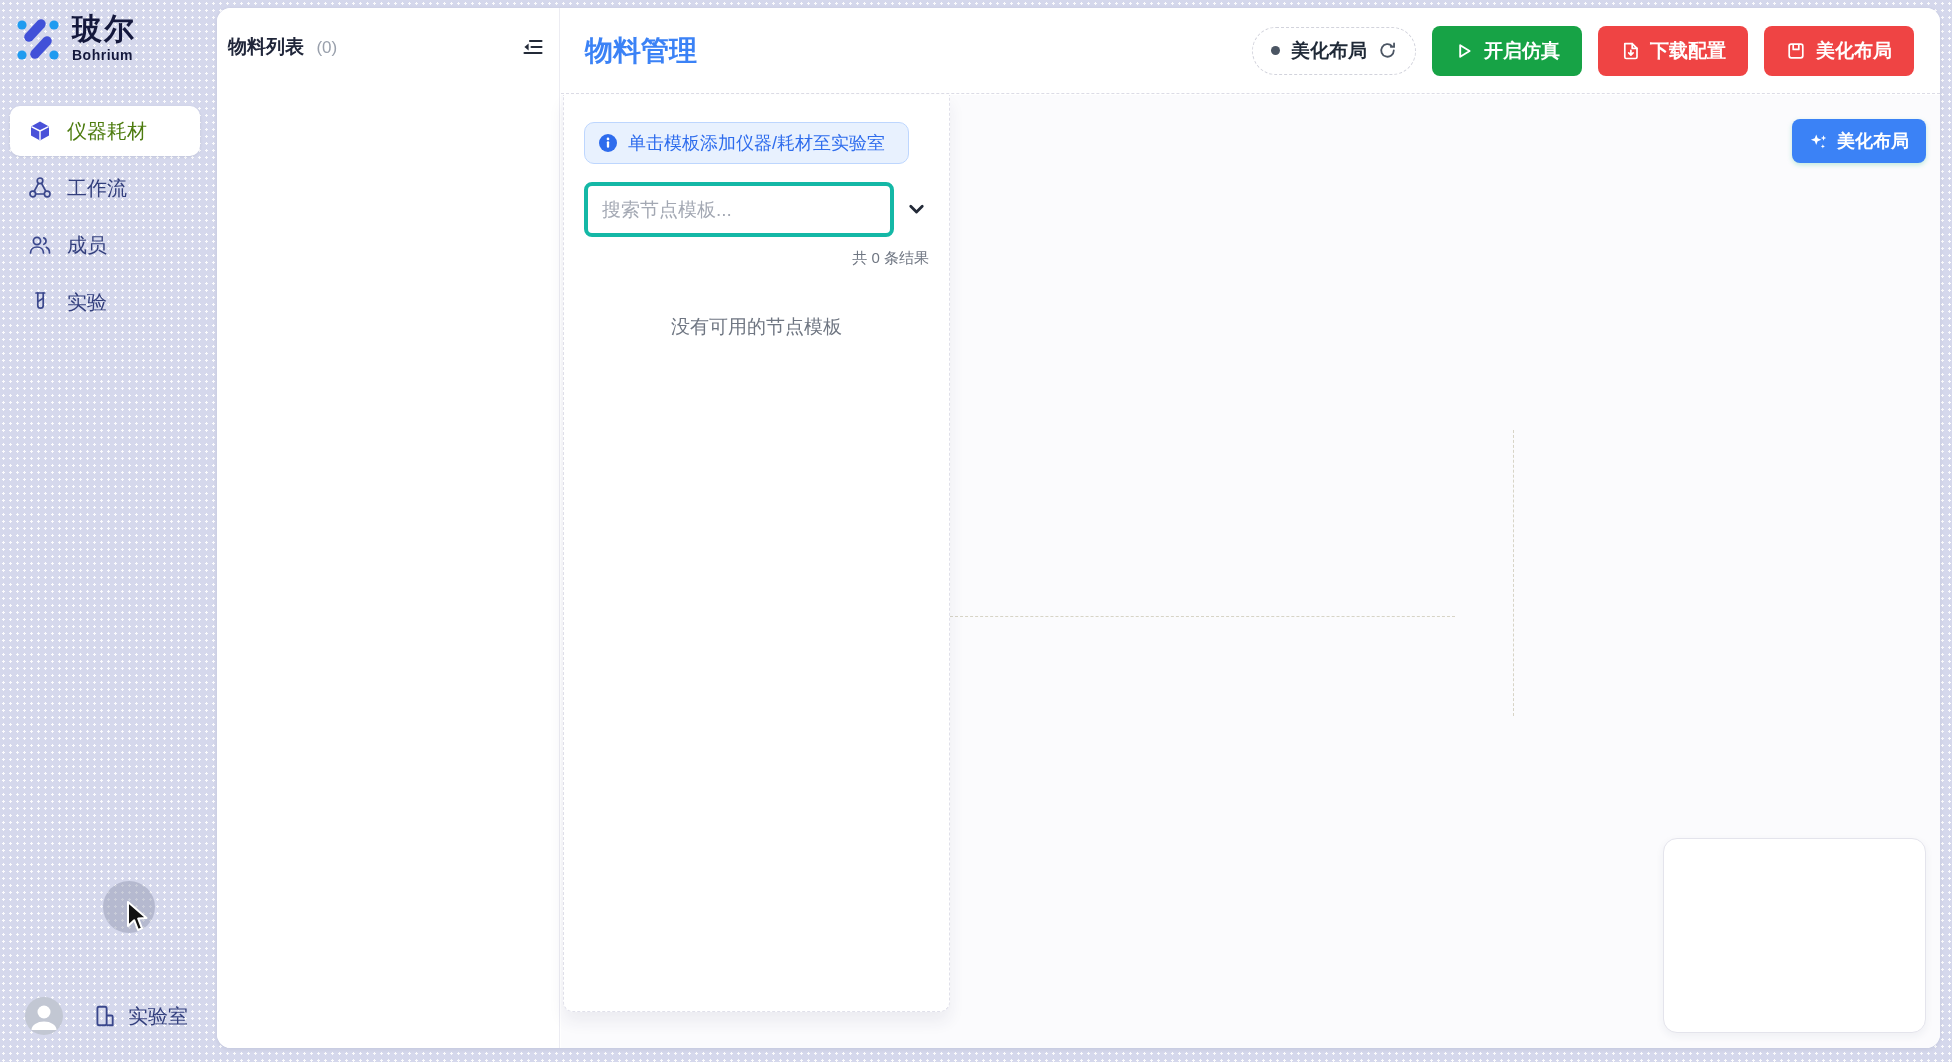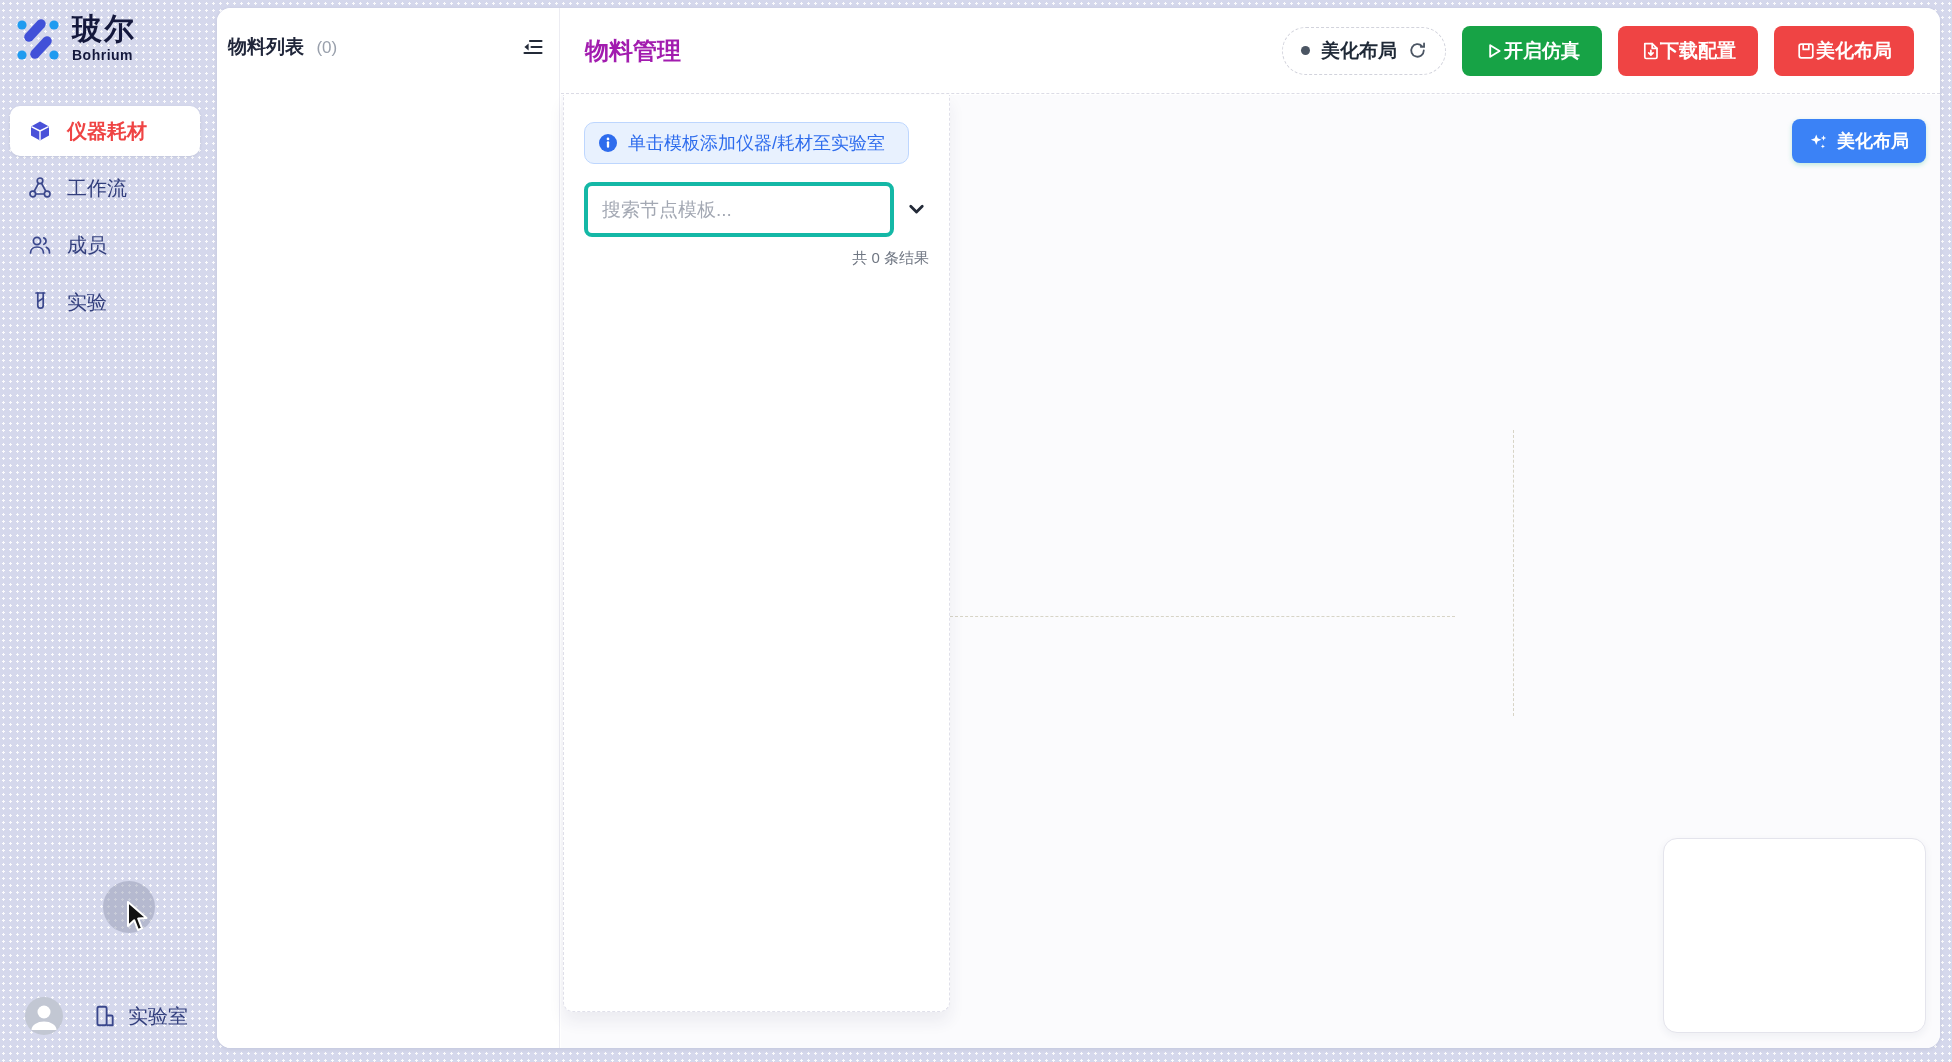--- a/index.html
+++ b/index.html
@@ -15,21 +15,21 @@
 
   
   .sidebar { position:absolute; left:0; top:0; width:217px; height:100%; }
   .logo { position:absolute; left:14px; top:14px; display:flex; align-items:center; gap:10px; }
   .logo-zh { font-size:30px; font-weight:800; color:#14183c; letter-spacing:2px; line-height:1; }
   .logo-en { font-size:14px; font-weight:700; color:#14183c; margin-top:3px; letter-spacing:.5px; }
 
   .nav { position:absolute; left:10px; top:106px; width:190px; }
   .nav-item { height:50px; margin-bottom:7px; display:flex; align-items:center; gap:15px;
     padding-left:18px; border-radius:10px; font-size:20px; color:#333f7d; cursor:pointer; }
-  .nav-item.active { background:#fff; color:#ef4444; font-weight:700;
+  .nav-item.active { background:#fff; color:#4d7c0f; font-weight:400;
     box-shadow:0 1px 3px rgba(30,35,70,.10); }
   .nav-item .nicon { width:24px; height:24px; flex:0 0 24px; display:block; }
 
   .sidebar-footer { position:absolute; left:25px; bottom:27px; display:flex; align-items:center; }
   .avatar { width:38px; height:38px; border-radius:50%; background:#c2c7d3; overflow:hidden; position:relative; }
   .lab { display:flex; align-items:center; gap:10px; margin-left:29px; font-size:20px; color:#333f7d; cursor:pointer; }
 
   .ripple { position:absolute; left:103px; top:881px; width:52px; height:52px; border-radius:50%;
     background:rgba(143,149,172,.45); }
   .cursor { position:absolute; left:124px; top:901px; }
@@ -43,27 +43,27 @@
     border-right:1px solid #ececf2; }
   .list-panel-head { display:flex; align-items:center; justify-content:space-between;
     padding:26px 14px 0 11px; }
   .list-title { font-size:19px; font-weight:700; color:#20263a; }
   .list-count { font-size:17px; font-weight:400; color:#99a0ac; margin-left:8px; }
   .fold-btn { background:none; border:none; cursor:pointer; width:24px; height:24px; padding:0; }
 
   
   .topbar { position:absolute; left:344px; top:0; right:0; height:86px; background:#fff;
     display:flex; align-items:center; padding:0 26px 0 24px; border-bottom:1px dashed #dcdce6; }
-  .page-title { font-size:24px; font-weight:700; color:#a21caf; }
+  .page-title { font-size:28px; font-weight:700; color:#3b82f6; }
   .actions { margin-left:auto; display:flex; align-items:center; gap:16px; }
   .status-pill { height:48px; border-radius:24px; border:1px dashed #d2d3dc; background:#fff;
     display:flex; align-items:center; gap:11px; padding:0 18px; cursor:pointer; }
   .status-dot { width:9px; height:9px; border-radius:50%; background:#4b5563; }
   .status-text { font-size:19px; color:#1f2937; font-weight:600; }
-  .btn { height:50px; border:none; border-radius:8px; display:flex; align-items:center; 
+  .btn { height:50px; border:none; border-radius:8px; display:flex; align-items:center; gap:10px;
     padding:0 22px; font-size:19px; font-weight:600; color:#fff; cursor:pointer;
     font-family:inherit; }
   .btn-green { background:#17a346; }
   .btn-blue  { background:#ef4444; }
 
   
   .canvas { position:absolute; left:344px; top:87px; right:0; bottom:0; background:#fbfbfd; }
   .hline { position:absolute; left:389px; top:521px; width:505px; border-top:1px dashed rgba(170,165,130,.45); }
   .vline { position:absolute; left:952px; top:335px; height:286px; border-left:1px dashed rgba(170,165,130,.45); }
 
@@ -236,20 +236,21 @@
         </div>
         <div class="search-row">
           <input class="search-input" type="text" placeholder="搜索节点模板..." style="">
           <button class="chevron-btn">
             <svg width="23" height="23" viewBox="0 0 22 22" fill="none">
               <path d="M5.5 8 L11 13.5 L16.5 8" stroke="#232a38" stroke-width="2.7" stroke-linecap="round" stroke-linejoin="round"></path>
             </svg>
           </button>
         </div>
         <div class="result-count">共 0 条结果</div>
+        <div class="empty-text">没有可用的节点模板</div>
       </div>
 
       <button class="beautify">
         <svg width="19" height="19" viewBox="0 0 20 20" fill="#fff">
           <path d="M7.6 2.6 l1.5 4.1 4.1 1.5 -4.1 1.5 -1.5 4.1 -1.5-4.1 -4.1-1.5 4.1-1.5 Z"></path>
           <path d="M15.3 3.4 l.8 2.1 2.1.8 -2.1.8 -.8 2.1 -.8-2.1 -2.1-.8 2.1-.8 Z"></path>
           <path d="M14.6 13 l.6 1.6 1.6.6 -1.6.6 -.6 1.6 -.6-1.6 -1.6-.6 1.6-.6 Z"></path>
         </svg>
         <span>美化布局</span>
       </button>

